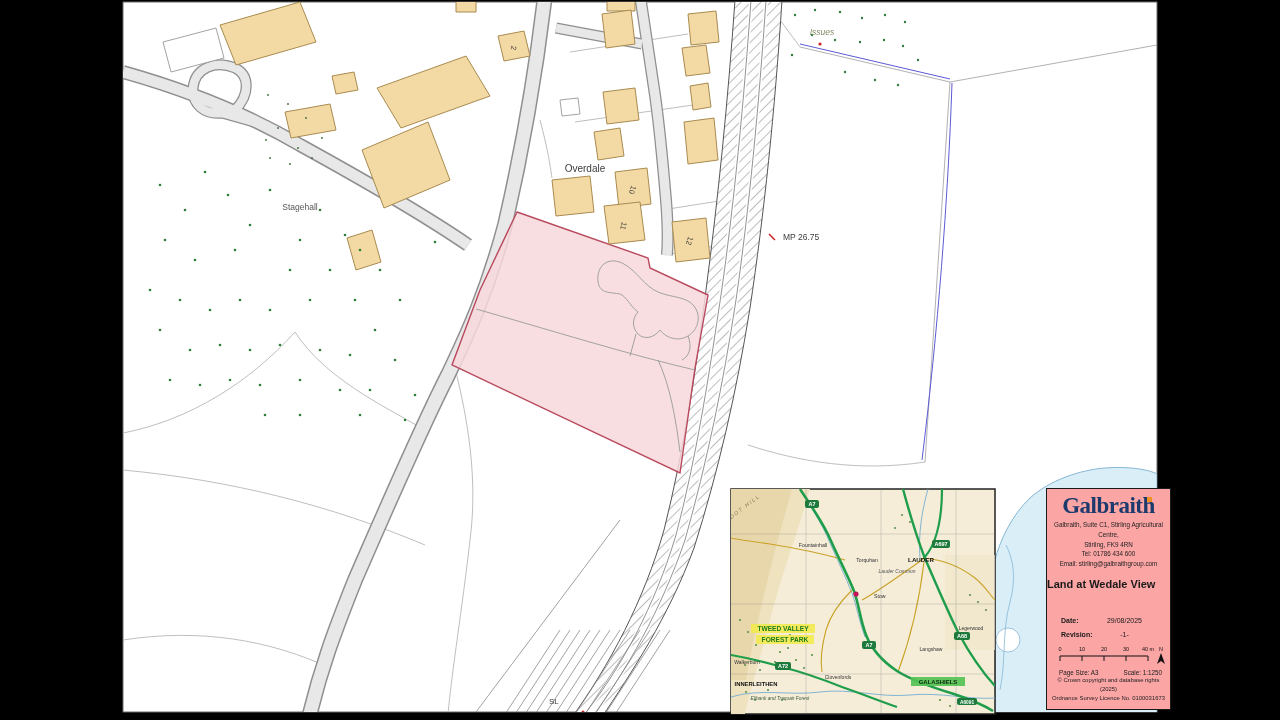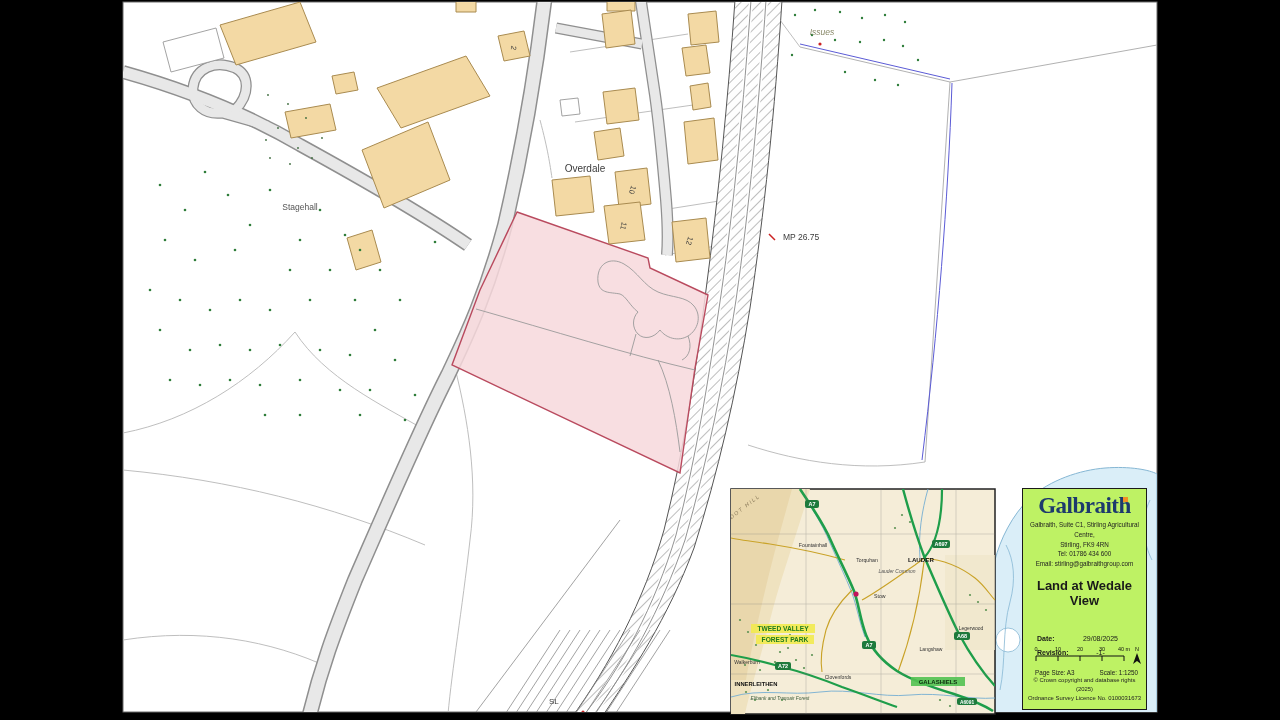--- a/index.html
+++ b/index.html
@@ -1,27 +1,27 @@
 <!DOCTYPE html>
 <html><head>
 <meta charset="utf-8">
 <style>
   html,body{margin:0;padding:0;background:#000;}
   #stage{position:relative;width:1280px;height:720px;background:#000;overflow:hidden;
          font-family:"Liberation Sans",sans-serif;}
   #mapsvg{position:absolute;left:0;top:0;}
   
-  .titleblock{position:absolute;left:1022px;top:488px;width:125px;height:222px;
-    background:#bef264;border:1.5px solid #1a1a1a;box-sizing:border-box;color:#1a1a1a;}
+  .titleblock{position:absolute;left:1046px;top:488px;width:125px;height:222px;
+    background:#fca5a5;border:1.5px solid #1a1a1a;box-sizing:border-box;color:#1a1a1a;}
   .tb-logo{position:relative;width:fit-content;margin:5px auto 0;
     font-family:"Liberation Serif",serif;font-weight:700;font-size:23px;line-height:23px;
     color:#1d3a6d;letter-spacing:-0.5px;white-space:nowrap;}
   .tb-logo-dot{position:absolute;left:85px;top:2.5px;width:5px;height:5px;background:#f29023;}
   .tb-address{margin-top:3px;font-size:6.3px;line-height:1.55;text-align:center;color:#222;}
-  .tb-title{margin-top:9px;font-size:13px;font-weight:700;text-align:center;}
+  .tb-title{margin-top:9px;font-size:11px;font-weight:700;}
   .tb-rows{margin-top:24px;}
   .tb-row{display:flex;font-size:7px;line-height:2;padding-left:14px;}
   .tb-row .lbl{width:44px;font-weight:700;}
   .tb-row .val{flex:1;text-align:center;padding-right:26px;}
   .tb-scalebar{position:absolute;left:10px;right:6px;bottom:44px;height:22px;}
   .tb-meta{position:absolute;left:12px;right:8px;bottom:33px;display:flex;
     justify-content:space-between;font-size:6.3px;}
   .tb-copy{position:absolute;left:2px;right:2px;bottom:6px;font-size:5.9px;
     line-height:1.5;text-align:center;color:#222;}
 </style>

